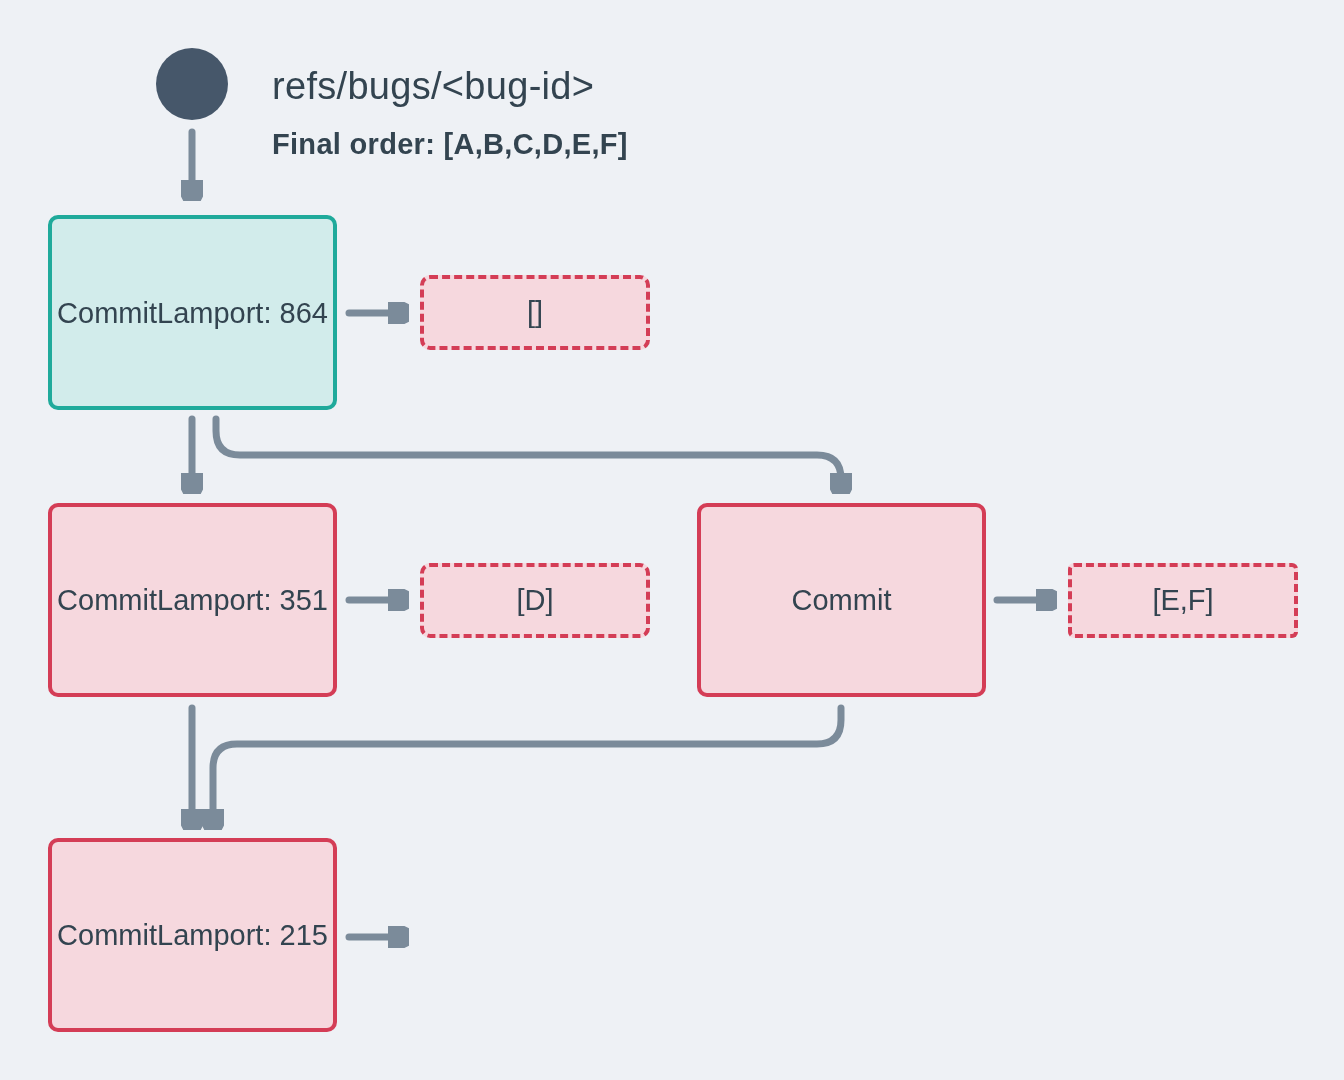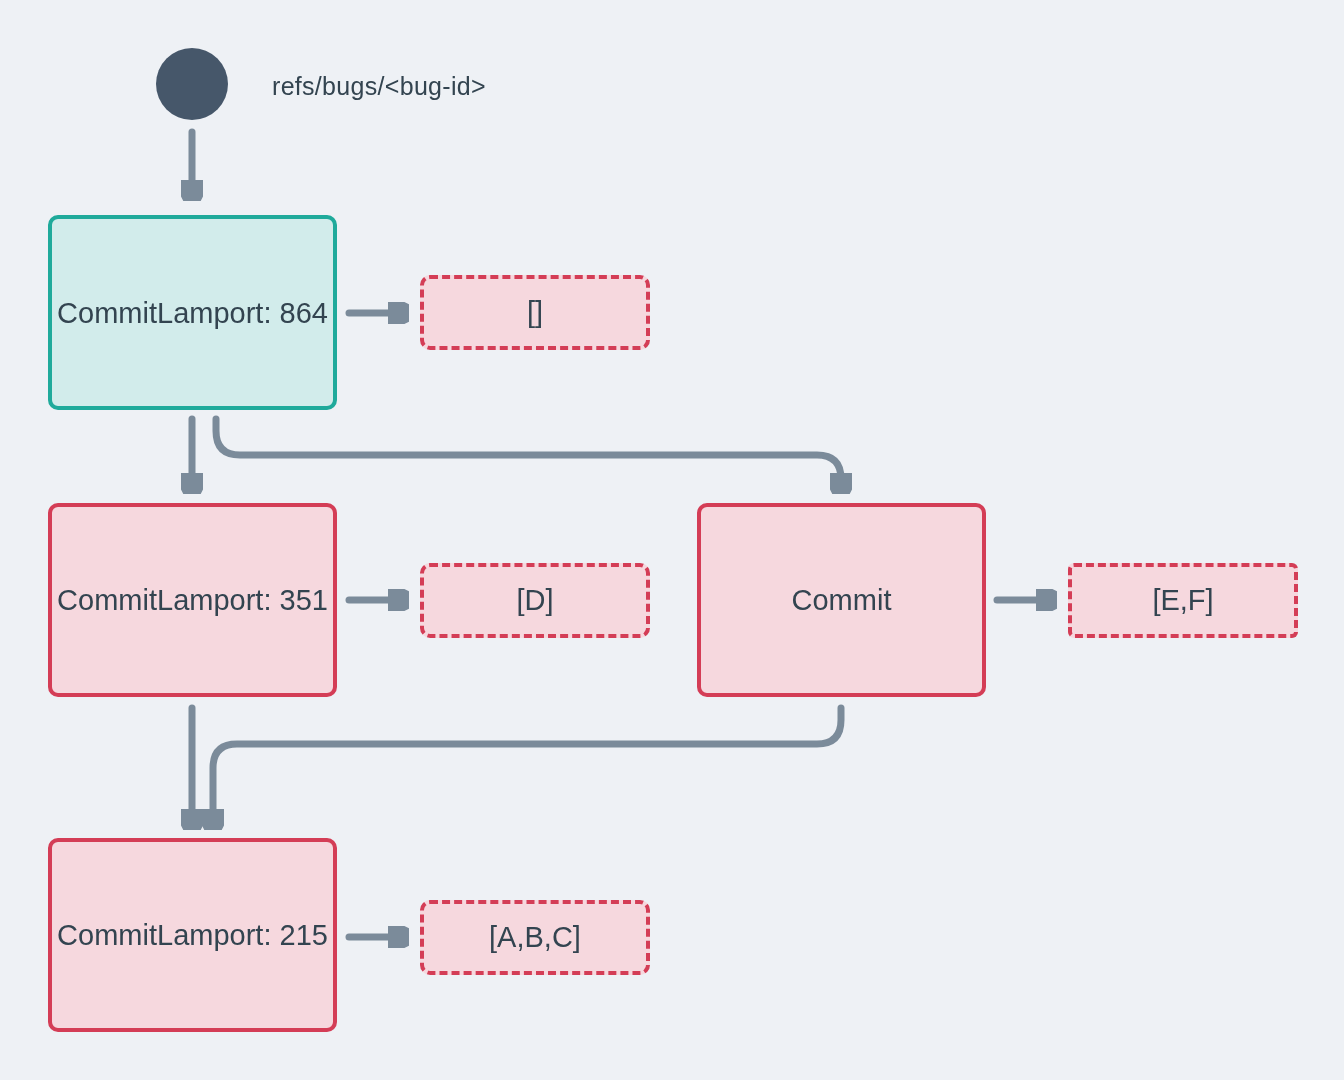--- a/index.html
+++ b/index.html
@@ -33,21 +33,21 @@
 
   .ref-dot {
     position: absolute; left: 156px; top: 48px;
     width: 72px; height: 72px; border-radius: 50%;
     background: var(--dot, #46576a);
   }
 
   .ref-label {
     position: absolute; left: 272px; top: 68px;
     height: 36px; line-height: 36px;
-    font-size: 25px; letter-spacing: 0.3px;
+    font-size: 38px; letter-spacing: 0.3px;
   }
   .final-order {
     position: absolute; left: 272px; top: 126px;
     height: 36px; line-height: 36px;
     font-size: 29px; font-weight: 700; letter-spacing: 0.3px;
   }
 
   .commit-box {
     position: absolute;
     width: 289px; height: 195px;
@@ -100,20 +100,21 @@
     <path d="M 349 600 L 404 600" marker-end="url(#arrowhead)"></path>
     <path d="M 997 600 L 1052 600" marker-end="url(#arrowhead)"></path>
     <path d="M 192 708 L 192 825" marker-end="url(#arrowhead)"></path>
     <path d="M 841 708 L 841 720 Q 841 744 817 744 L 237 744 Q 213 744 213 768 L 213 825" marker-end="url(#arrowhead)"></path>
     <path d="M 349 937 L 404 937" marker-end="url(#arrowhead)"></path>
   </svg>
 
   <div class="ref-dot"></div>
 
   <div class="ref-label">refs/bugs/&lt;bug-id&gt;</div>
+  <div class="final-order">Final order: [A,B,C,D,E,F]</div>
 
   <div class="commit-box teal pos-root">
     <div>Commit</div>
     <div>Lamport: 864</div>
   </div>
   <div class="payload-box pos-payload-root">
     <span>[]</span>
   </div>
 
   <div class="commit-box pos-left">
@@ -128,17 +129,14 @@
     <div>Commit</div>
   </div>
   <div class="payload-box pos-payload-right">
     <span>[E,F]</span>
   </div>
 
   <div class="commit-box pos-merge">
     <div>Commit</div>
     <div>Lamport: 215</div>
   </div>
-  <div class="payload-box pos-payload-merge">
-    <span>[A,B,C]</span>
-  </div>
 
 </div>
 
 </body></html>

